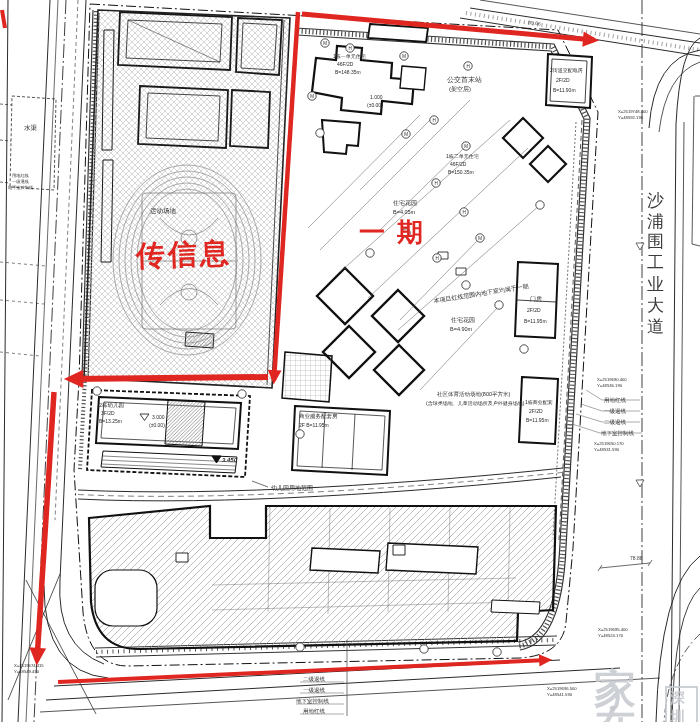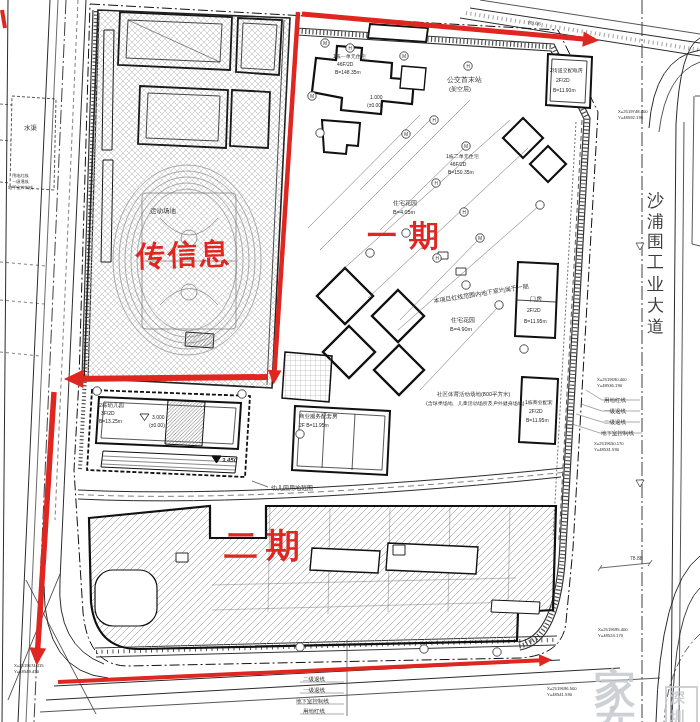--- a/index.html
+++ b/index.html
@@ -5,21 +5,21 @@
   html,body{margin:0;padding:0;background:#fff;}
   .canvas{position:relative;width:700px;height:722px;background:#ffffff;overflow:hidden;
           font-family:"Liberation Sans",sans-serif;}
   svg{position:absolute;left:0;top:0;}
   svg text{font-family:"Liberation Sans",sans-serif;fill:#2b2b2b;}
   .t4{font-size:4.2px}.t5{font-size:5px}.t55{font-size:5.5px}.t6{font-size:6px}.t65{font-size:6.5px}.t7{font-size:7px}
   .dim{fill:#444}
   .red-note{position:absolute;color:#e02621;font-weight:700;line-height:1;white-space:nowrap;
             font-family:"Liberation Sans",sans-serif;}
   #red-msg{left:136px;top:240px;font-size:29px;letter-spacing:3px;transform:rotate(-2deg);}
-  #red-p1{left:367px;top:221px;font-size:30px;letter-spacing:12px;}
+  #red-p1{left:359px;top:221px;font-size:26px;letter-spacing:12px;font-family:Liberation Mono, monospace;}
   #red-p2{left:224px;top:528px;font-size:34px;letter-spacing:8px;}
   .road-name{position:absolute;left:644px;top:178px;writing-mode:vertical-rl;text-orientation:upright;
              font-size:17px;letter-spacing:21px;color:#3c3c3c;}
   .wm{position:absolute;left:594px;top:672px;width:104px;}
   .wm-row{display:flex;align-items:center;gap:5px;}
   .wm-main{font-size:42px;line-height:.85;font-weight:700;color:rgba(196,200,205,.85);letter-spacing:1px;}
   .wm-badge{border:2.5px solid rgba(196,200,205,.85);color:rgba(196,200,205,.9);
             font-size:15px;font-weight:700;padding:1px 3px;}
 </style>
 </head>
@@ -312,21 +312,20 @@
     <path d="M298,12 L274,380" stroke-width="4.5" marker-end="url(#ra)"></path>
     <path d="M268,377 L70,379" stroke-width="6" marker-end="url(#ra)"></path>
     <path d="M54,392 L37,660" stroke-width="5.5" marker-end="url(#ra)"></path>
     <path d="M58,682 L548,660" stroke-width="4" marker-end="url(#ra)"></path>
     <path d="M2,10 L5,28" stroke-width="4"></path>
   </g>
 </svg>
 
 <div id="red-msg" class="red-note">传信息</div>
 <div id="red-p1" class="red-note">一期</div>
-<div id="red-p2" class="red-note">二期</div>
 
 <div class="road-name">沙浦围工业大道</div>
 
 <div class="wm">
   <div class="wm-row">
     <span class="wm-main">家在</span>
     <span class="wm-badge">深圳</span>
   </div>
 
 </div>

